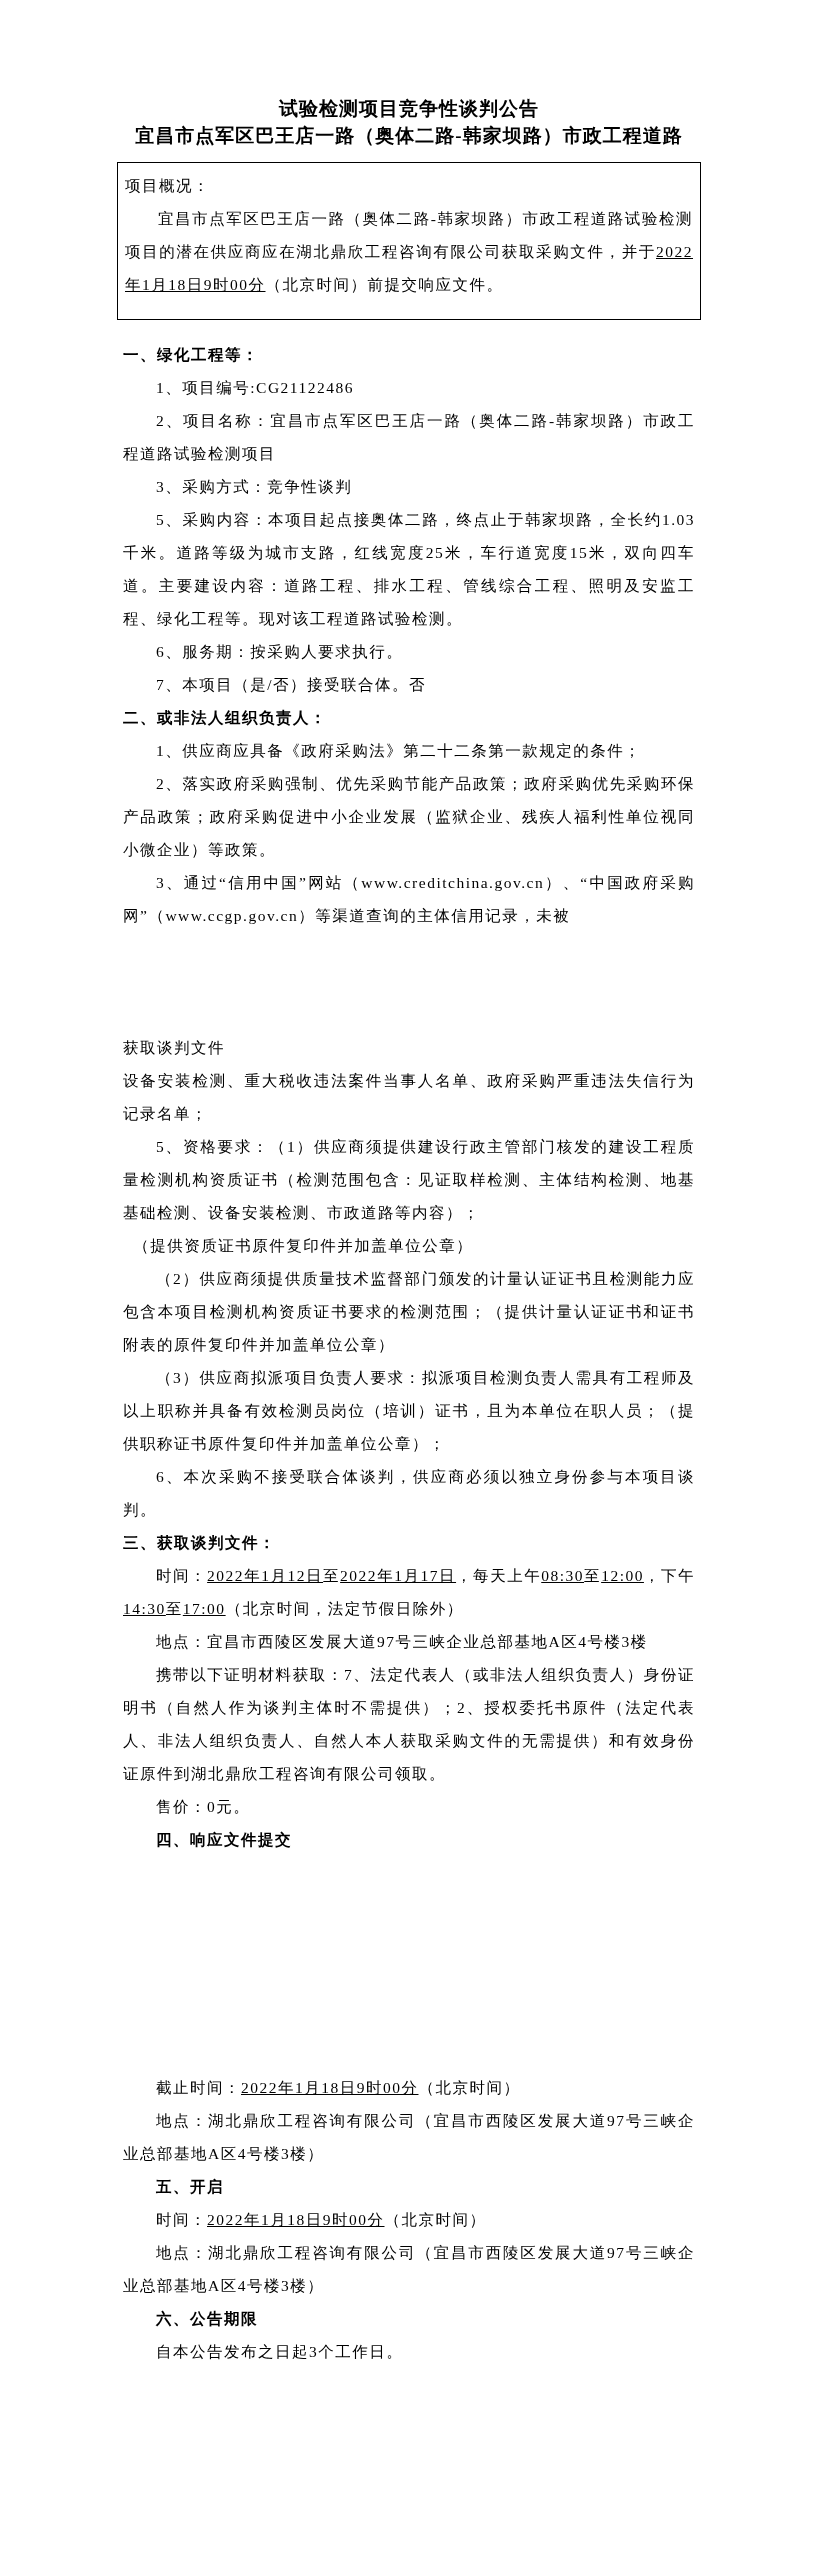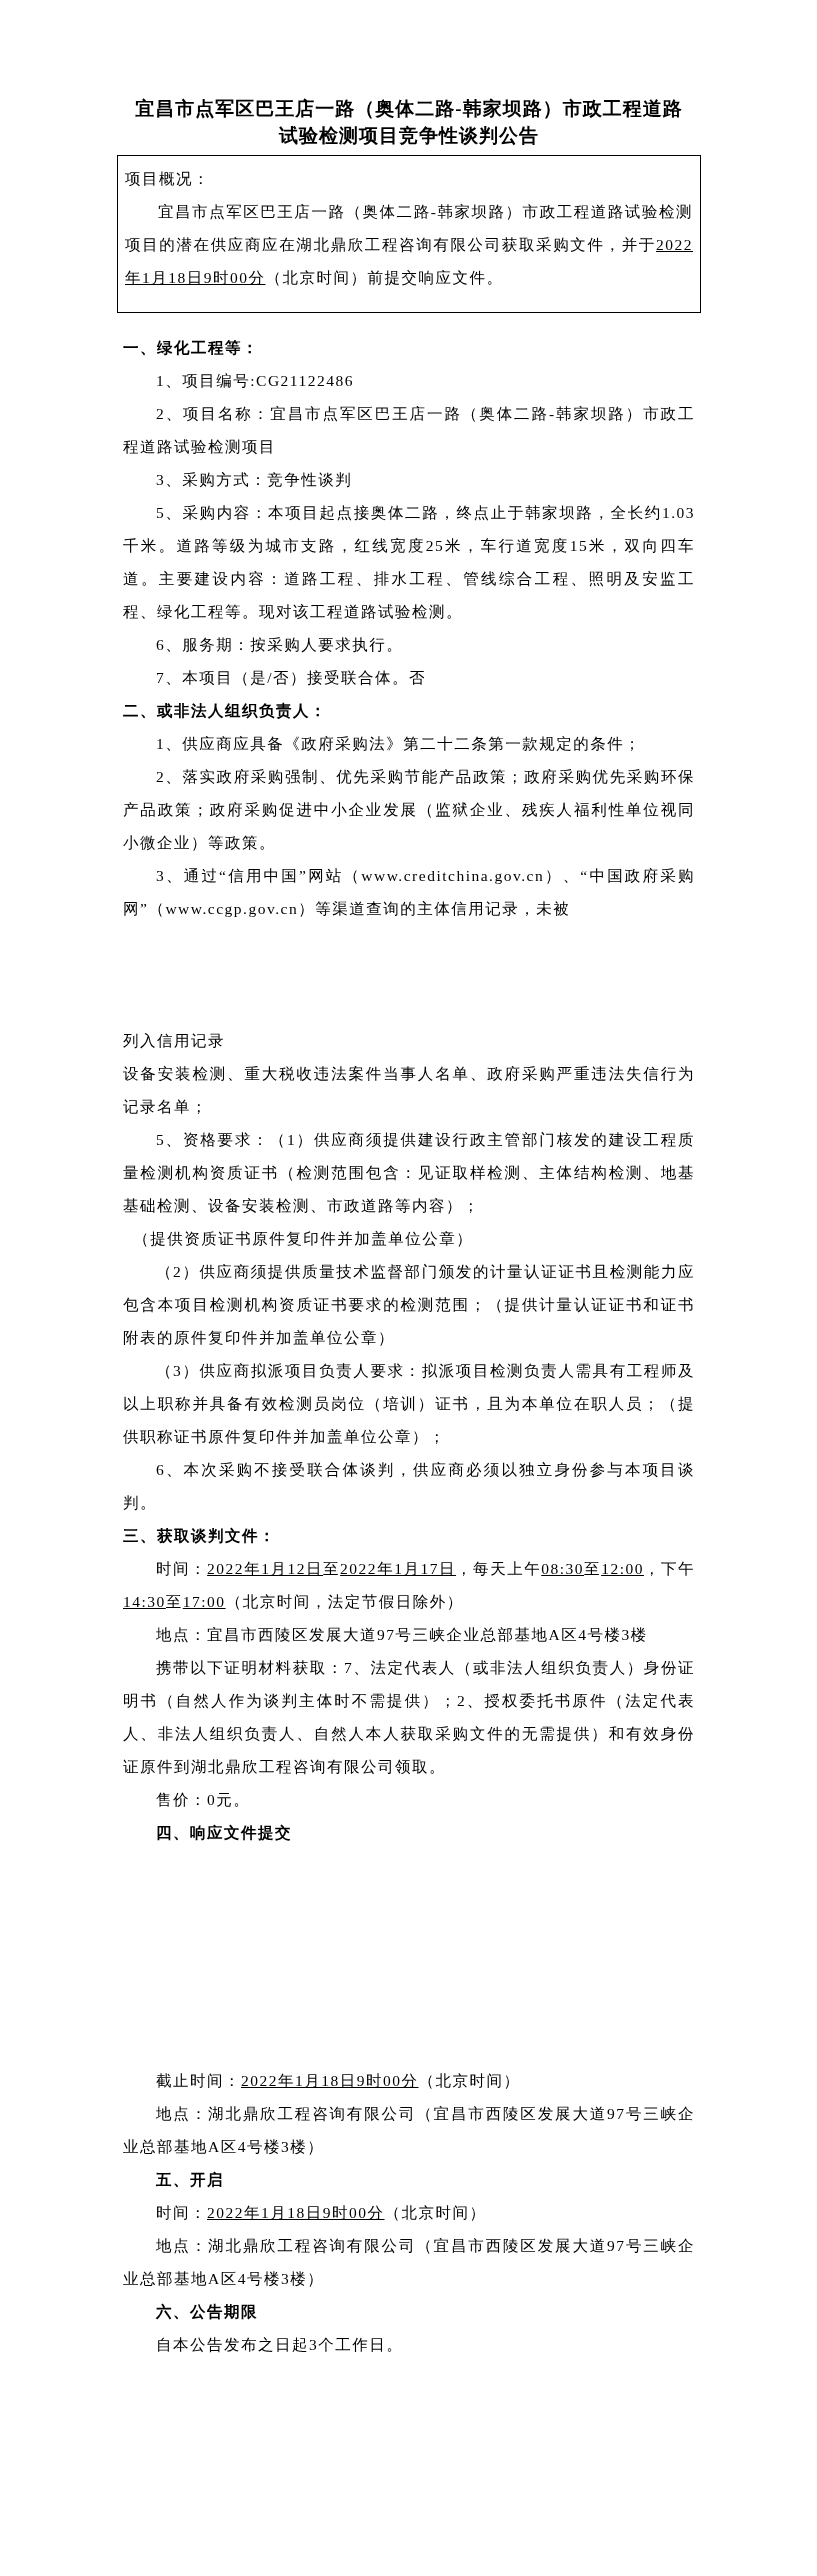--- a/index.html
+++ b/index.html
@@ -34,35 +34,35 @@
     letter-spacing:1.5px;
     text-align:justify;
   }
   .indent     { text-indent:33px; }
   .noindent   { text-indent:0; }
   .smallindent{ text-indent:10.3px; }
   .h          { font-weight:bold; }
   .u          { text-decoration:underline; }
   .box {
     border:1.5px solid #000000;
-    margin:6px -6.2px 0 -6.2px;
+    margin:13px -6.2px 0 -6.2px;
     padding:6.2px 7.2px 17.5px 7.2px;
   }
   .mt-h1   { margin-top:18.5px !important; }
   .gap1    { margin-top:99px !important; }
   .gap2    { margin-top:215px !important; }
 </style>
 </head>
 <body>
 
 <div class="page">
 
   <h1 class="title">
+    <span class="tline">试验检测项目竞争性谈判公告</span>
     <span class="tline">宜昌市点军区巴王店一路（奥体二路-韩家坝路）市政工程道路</span>
-    <span class="tline">试验检测项目竞争性谈判公告</span>
   </h1>
 
   <div class="content">
 
     <div class="box">
       <p class="noindent">项目概况：</p>
       <p class="indent"><span>宜昌市点军区巴王店一路（奥体二路-韩家坝路）市政工程道路试验检测项目的潜在供应商应在湖北鼎欣工程咨询有限公司获取采购文件，并于</span><span class="u">2022年1月18日9时00分</span><span>（北京时间）前提交响应文件。</span></p>
     </div>
 
     <p class="h noindent mt-h1">一、绿化工程等：</p>
@@ -70,21 +70,21 @@
     <p class="indent">2、项目名称：宜昌市点军区巴王店一路（奥体二路-韩家坝路）市政工程道路试验检测项目</p>
     <p class="indent">3、采购方式：竞争性谈判</p>
     <p class="indent">5、采购内容：本项目起点接奥体二路，终点止于韩家坝路，全长约1.03千米。道路等级为城市支路，红线宽度25米，车行道宽度15米，双向四车道。主要建设内容：道路工程、排水工程、管线综合工程、照明及安监工程、绿化工程等。现对该工程道路试验检测。</p>
     <p class="indent">6、服务期：按采购人要求执行。</p>
     <p class="indent">7、本项目（是/否）接受联合体。否</p>
 
     <p class="h noindent">二、或非法人组织负责人：</p>
     <p class="indent">1、供应商应具备《政府采购法》第二十二条第一款规定的条件；</p>
     <p class="indent">2、落实政府采购强制、优先采购节能产品政策；政府采购优先采购环保产品政策；政府采购促进中小企业发展（监狱企业、残疾人福利性单位视同小微企业）等政策。</p>
     <p class="indent">3、通过“信用中国”网站（www.creditchina.gov.cn）、“中国政府采购网”（www.ccgp.gov.cn）等渠道查询的主体信用记录，未被</p>
-    <p class="noindent gap1">列入信用记录</p>
+    <p class="noindent gap1">获取谈判文件</p>
     <p class="noindent">设备安装检测、重大税收违法案件当事人名单、政府采购严重违法失信行为记录名单；</p>
     <p class="indent">5、资格要求：（1）供应商须提供建设行政主管部门核发的建设工程质量检测机构资质证书（检测范围包含：见证取样检测、主体结构检测、地基基础检测、设备安装检测、市政道路等内容）；</p>
     <p class="smallindent">（提供资质证书原件复印件并加盖单位公章）</p>
     <p class="indent">（2）供应商须提供质量技术监督部门颁发的计量认证证书且检测能力应包含本项目检测机构资质证书要求的检测范围；（提供计量认证证书和证书附表的原件复印件并加盖单位公章）</p>
     <p class="indent">（3）供应商拟派项目负责人要求：拟派项目检测负责人需具有工程师及以上职称并具备有效检测员岗位（培训）证书，且为本单位在职人员；（提供职称证书原件复印件并加盖单位公章）；</p>
     <p class="indent">6、本次采购不接受联合体谈判，供应商必须以独立身份参与本项目谈判。</p>
 
     <p class="h noindent">三、获取谈判文件：</p>
     <p class="indent"><span>时间：</span><span class="u">2022年1月12日</span><span>至</span><span class="u">2022年1月17日</span><span>，每天上午</span><span class="u">08:30</span><span>至</span><span class="u">12:00</span><span>，下午</span><span class="u">14:30</span><span>至</span><span class="u">17:00</span><span>（北京时间，法定节假日除外）</span></p>
     <p class="indent">地点：宜昌市西陵区发展大道97号三峡企业总部基地A区4号楼3楼</p>

